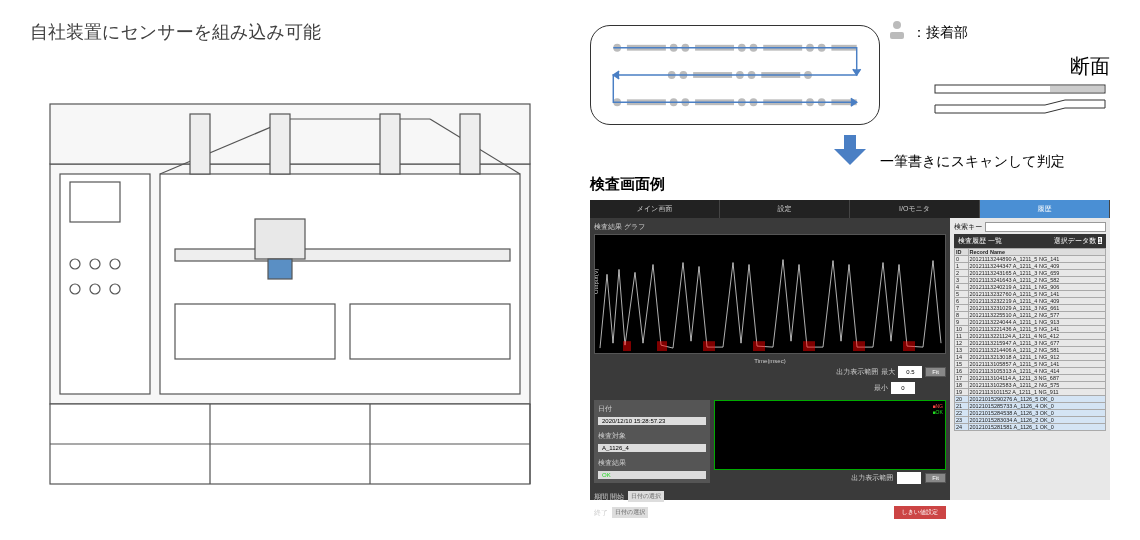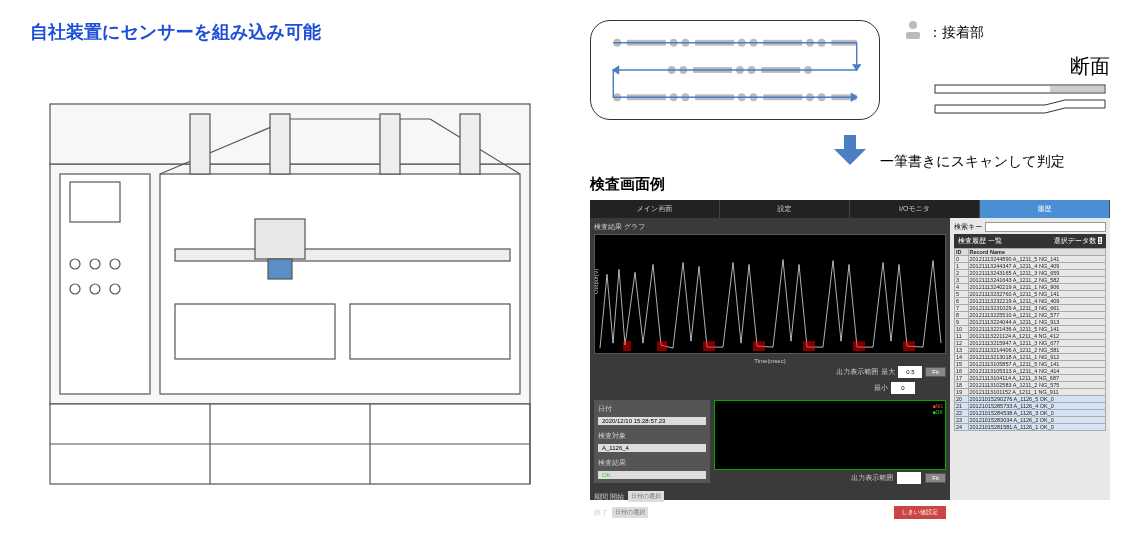--- a/index.html
+++ b/index.html
@@ -1,22 +1,22 @@
 <!DOCTYPE html>
 <html><head>
 <meta charset="utf-8">
 <style>
 *{box-sizing:border-box;margin:0;padding:0}
 body{font-family:"Hiragino Sans","Meiryo",sans-serif;background:#fff;width:1140px;height:540px;position:relative;overflow:hidden}
 .container{display:flex;width:100%;height:100%;padding:20px 30px}
 .left-panel{flex:0 0 540px;padding-right:20px}
 .right-panel{flex:1;padding-left:20px}
-.heading{font-size:18px;font-weight:bold;color:#1d4ed8;margin-bottom:20px}
+.heading{font-size:18px;font-weight:normal;color:#404040;margin-bottom:20px}
 .machine-svg{width:100%;height:430px}
-.top-right{display:flex;gap:24px;align-items:flex-start;margin-bottom:8px}
+.top-right{display:flex;gap:8px;align-items:flex-end;margin-bottom:8px}
 .scan-diagram{width:290px;height:100px;border:1.5px solid #333;border-radius:20px;position:relative;padding:12px}
 .legend-box{display:flex;align-items:center;gap:6px;font-size:14px}
 .legend-icon{display:inline-block}
 .cross-section{margin-top:8px;font-size:20px;text-align:right}
 .arrow-down{text-align:center;margin:6px 0}
 .scan-caption{font-size:14px;text-align:left;margin-left:290px;margin-top:-24px;margin-bottom:4px}
 .sub-heading{font-size:15px;font-weight:bold;margin-bottom:6px}
 .screenshot{width:520px;height:300px;background:#3a3a3a;position:relative;font-size:7px;color:#ccc}
 .tabs{display:flex;background:#222;height:18px}
 .tab{flex:1;display:flex;align-items:center;justify-content:center;border-right:1px solid #444;font-size:7px}

